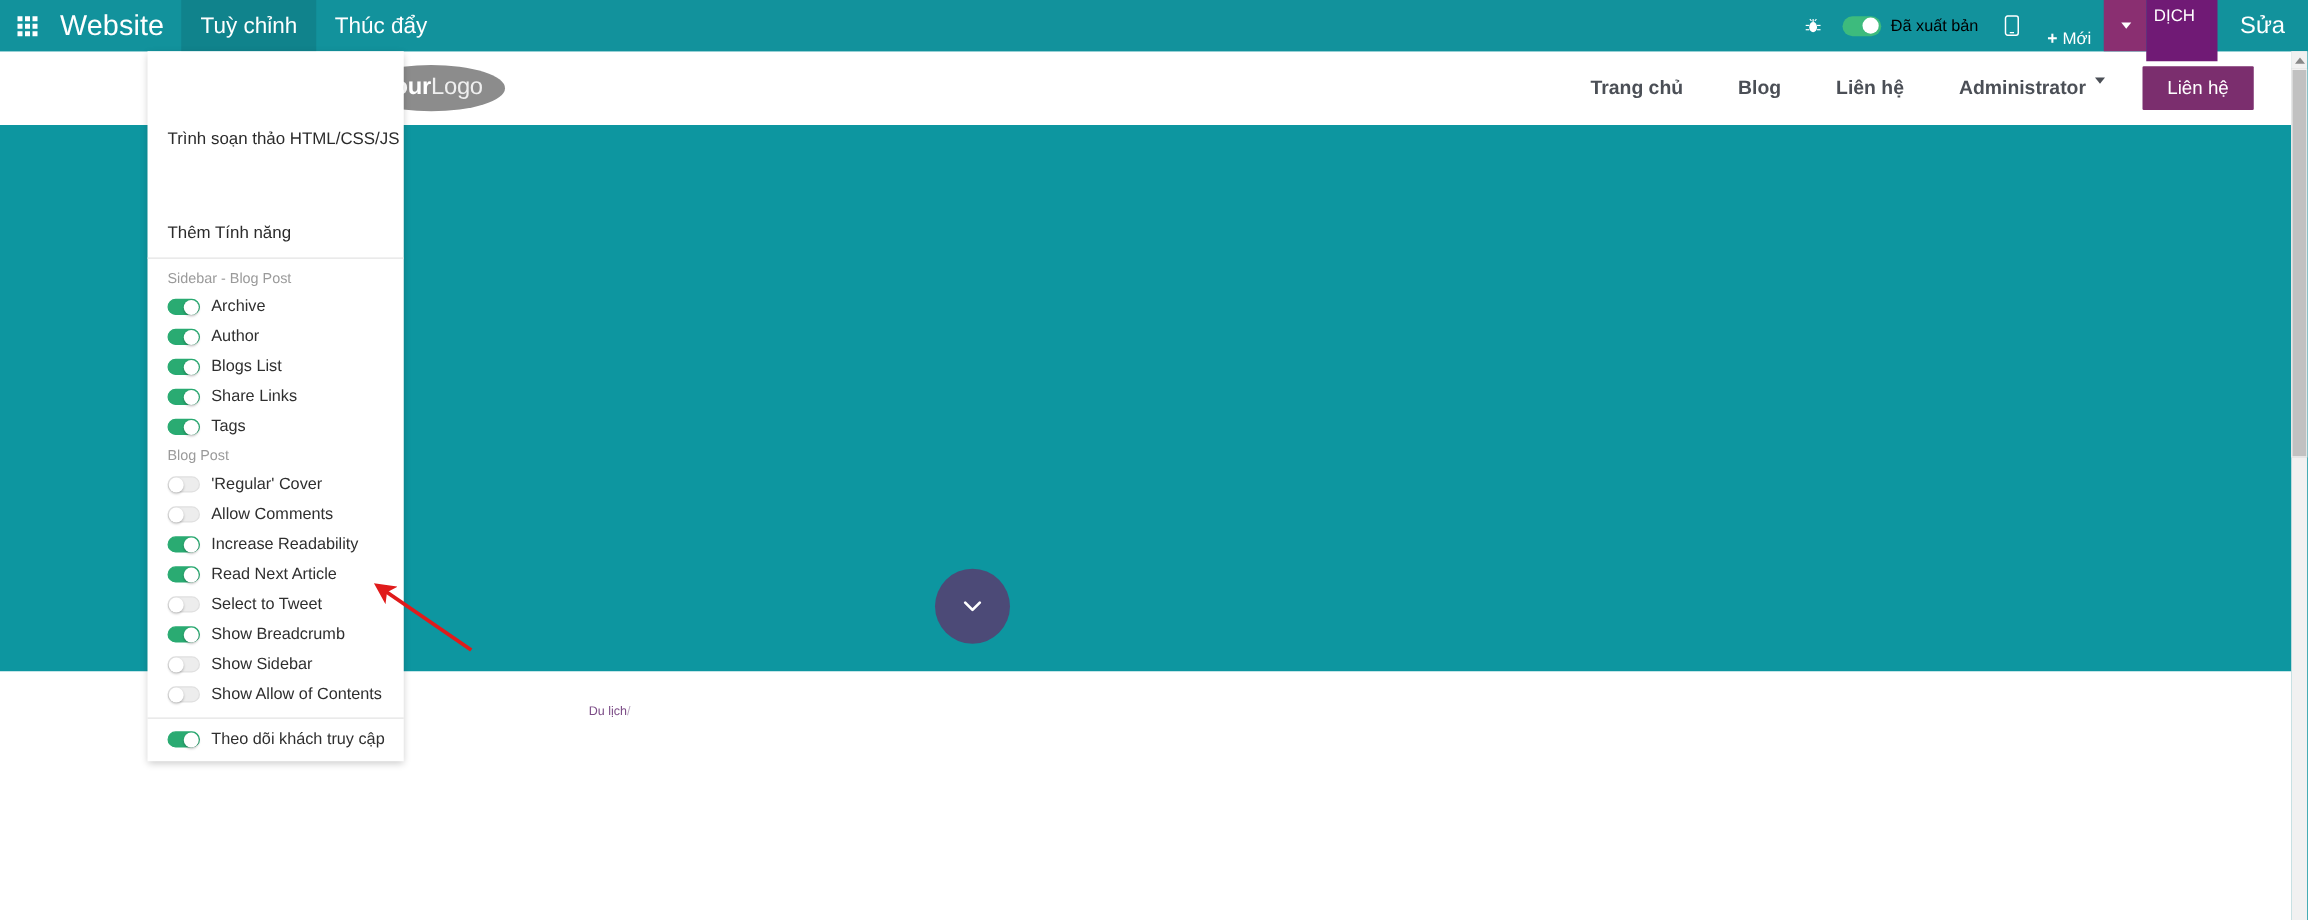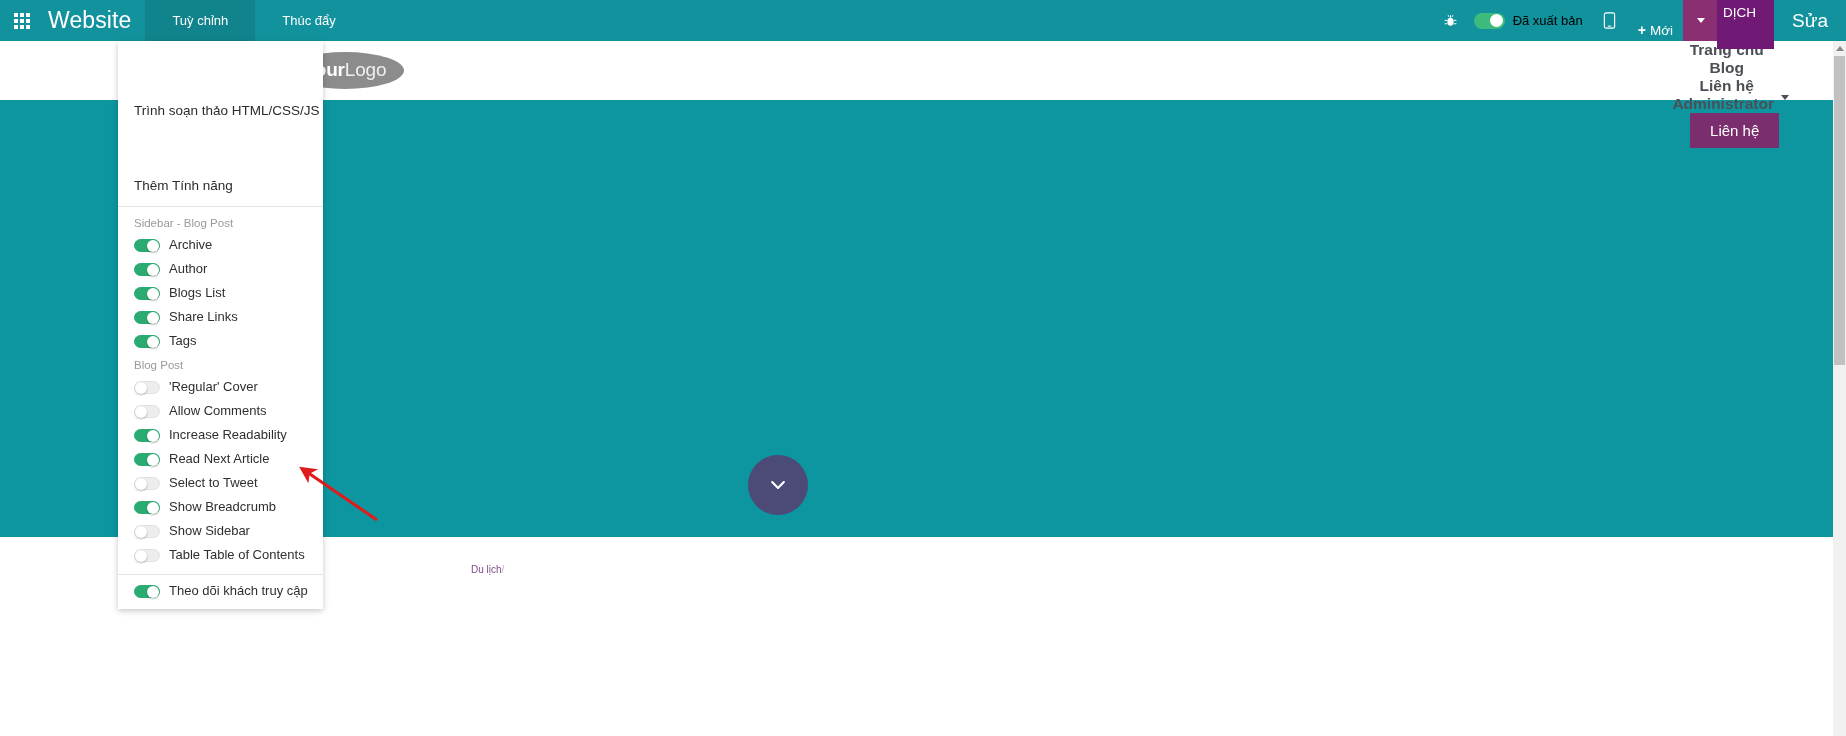--- a/index.html
+++ b/index.html
@@ -32,21 +32,21 @@
     gap: 2px;
   }
   .grid-icon i { background: #ffffff; display: block; width: 4px; height: 4px; }
   .tb-brand {
     font-size: 23px; font-weight: 400; color: #ffffff;
     padding: 0 14px 0 4px; letter-spacing: .1px;
     cursor: pointer; line-height: 41px;
   }
   .tb-menu {
     height: 41px; line-height: 41px;
-    padding: 0 27px; font-size: 13px; color: #ffffff;
+    padding: 0 15px; font-size: 18px; color: #ffffff;
     cursor: pointer; white-space: nowrap;
   }
   .tb-menu.active { background: #10838c; }
   .tb-spacer { flex: 1 1 auto; }
 
   .tb-right { display: flex; align-items: center; height: 41px; }
   .tb-icon {
     height: 41px; display: flex; align-items: center; justify-content: center;
     padding: 0 12px; cursor: pointer;
   }
@@ -152,21 +152,21 @@
     background: #8c8c8c; display: flex; align-items: center;
     justify-content: center;
   }
   .logo-txt {
     font-size: 19px; color: #efefef; letter-spacing: -.2px;
   }
   .logo-txt b { font-weight: 700; color: #ffffff; }
 
   .site-nav {
     position: absolute; right: 30px; top: 0; height: 59px;
-    display: flex; align-items: center; gap: 0; flex-direction: column;
+    display: flex; align-items: center; gap: 0;
   }
   .nav-link {
     font-size: 15.5px; font-weight: 700; color: #4b4f56;
     padding: 0 22px; cursor: pointer; white-space: nowrap;
   }
   .nav-user {
     font-size: 15.5px; font-weight: 700; color: #4b4f56;
     padding: 0 14px 0 22px; cursor: pointer; white-space: nowrap;
     display: flex; gap: 7px;
   }
@@ -392,21 +392,21 @@
   <div class="dd-toggle-row">
     <span class="sw on"></span>
     <span class="dd-lab">Show Breadcrumb</span>
   </div>
   <div class="dd-toggle-row">
     <span class="sw"></span>
     <span class="dd-lab">Show Sidebar</span>
   </div>
   <div class="dd-toggle-row">
     <span class="sw"></span>
-    <span class="dd-lab">Table Table of Contents</span>
+    <span class="dd-lab">Show Allow of Contents</span>
   </div>
 
   <div class="dd-sep"></div>
 
   <div class="dd-toggle-row">
     <span class="sw on"></span>
     <span class="dd-lab">Theo dõi khách truy cập</span>
   </div>
 </div>
 

